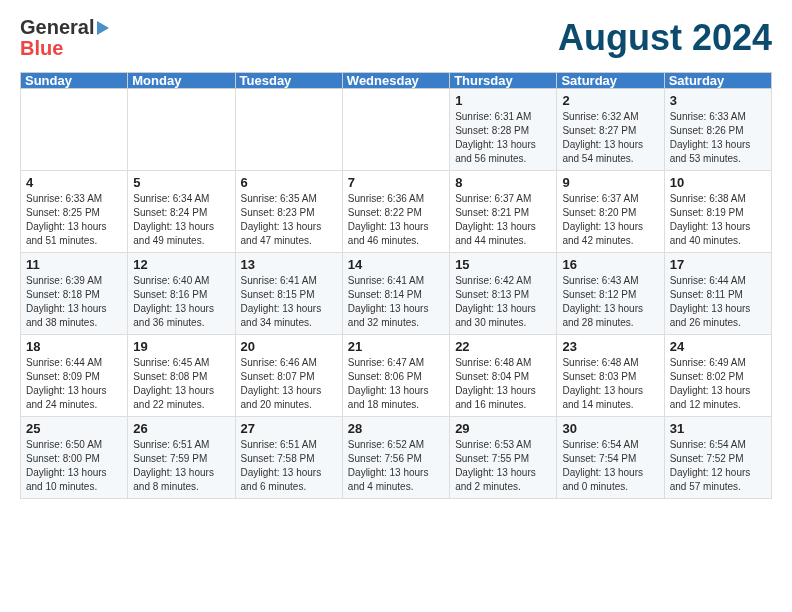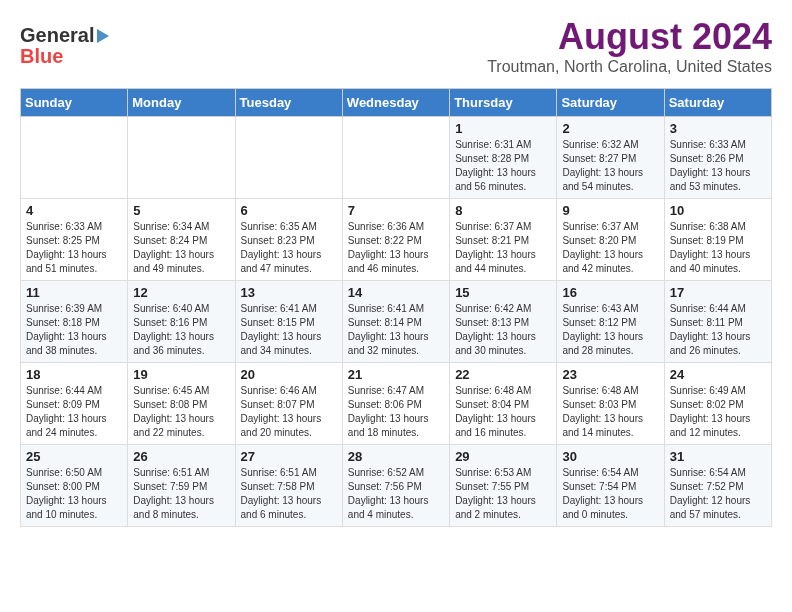--- a/index.html
+++ b/index.html
@@ -20,37 +20,37 @@
       display: flex;
       flex-direction: column;
       align-items: flex-start;
     }
     .title-section {
       text-align: right;
     }
     .month-year {
       font-size: 36px;
       font-weight: bold;
-      color: #701a75;
+      color: #0c4a6e;
     }
     .location {
       font-size: 16px;
       color: #555;
     }
     table {
       width: 100%;
       border-collapse: collapse;
       table-layout: fixed;
     }
     thead th {
       background-color: #3a7dc9;
       color: #fff;
       font-size: 13px;
       font-weight: bold;
-      padding: 6px 4px;
+      padding: 0 4px;
       text-align: left;
       border: 1px solid #ccc;
     }
     tbody td {
       vertical-align: top;
       border: 1px solid #ddd;
       padding: 4px 5px;
       font-size: 10.5px;
       color: #333;
       height: 80px;
@@ -83,21 +83,20 @@
 <div class="header-section">
   <div class="logo">
     <div style="display:flex;align-items:center;">
       <span style="font-size:20px;font-weight:bold;color:#333;">General</span>
       <span style="display:inline-block;width:0;height:0;border-top:7px solid transparent;border-bottom:7px solid transparent;border-left:12px solid #4a90c8;margin-left:3px;"></span>
     </div>
     <span style="font-size:20px;font-weight:bold;color:#ef4444;margin-top:-2px;">Blue</span>
   </div>
   <div class="title-section">
     <div class="month-year">August 2024</div>
-    <div class="location">Troutman, North Carolina, United States</div>
   </div>
 </div>
 
 <table>
   <thead>
     <tr>
       <th>Sunday</th>
       <th>Monday</th>
       <th>Tuesday</th>
       <th>Wednesday</th>

